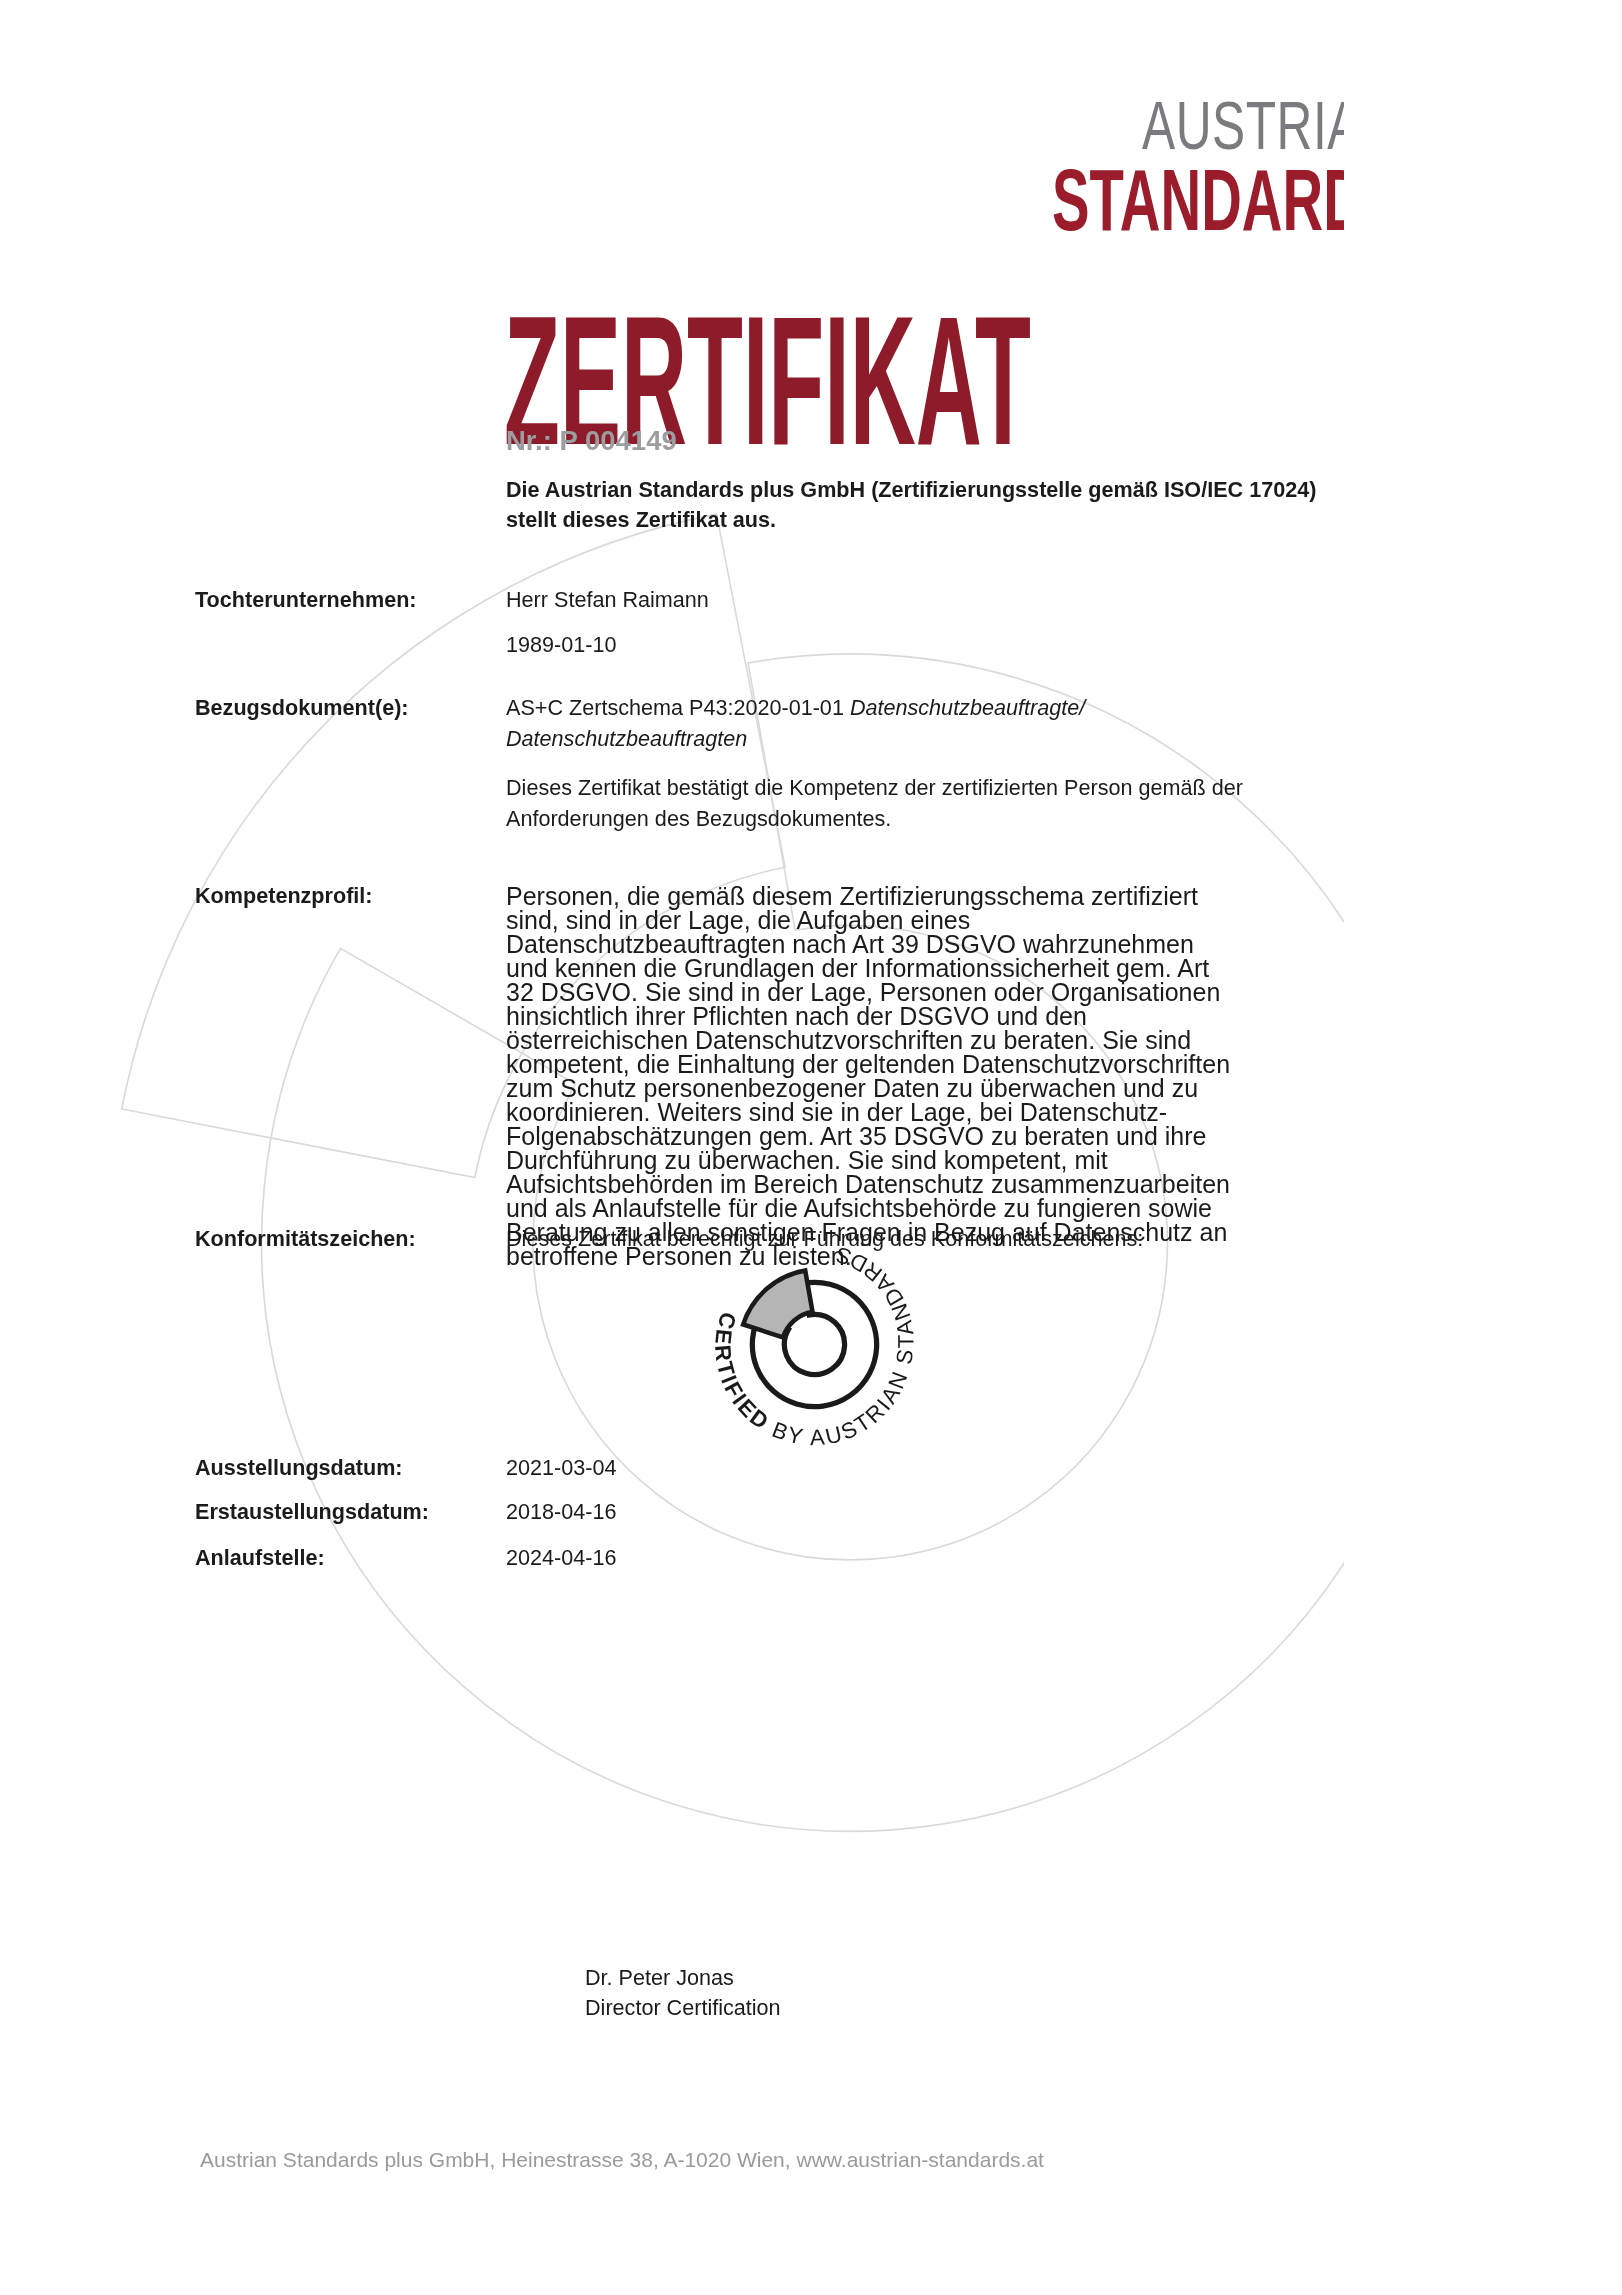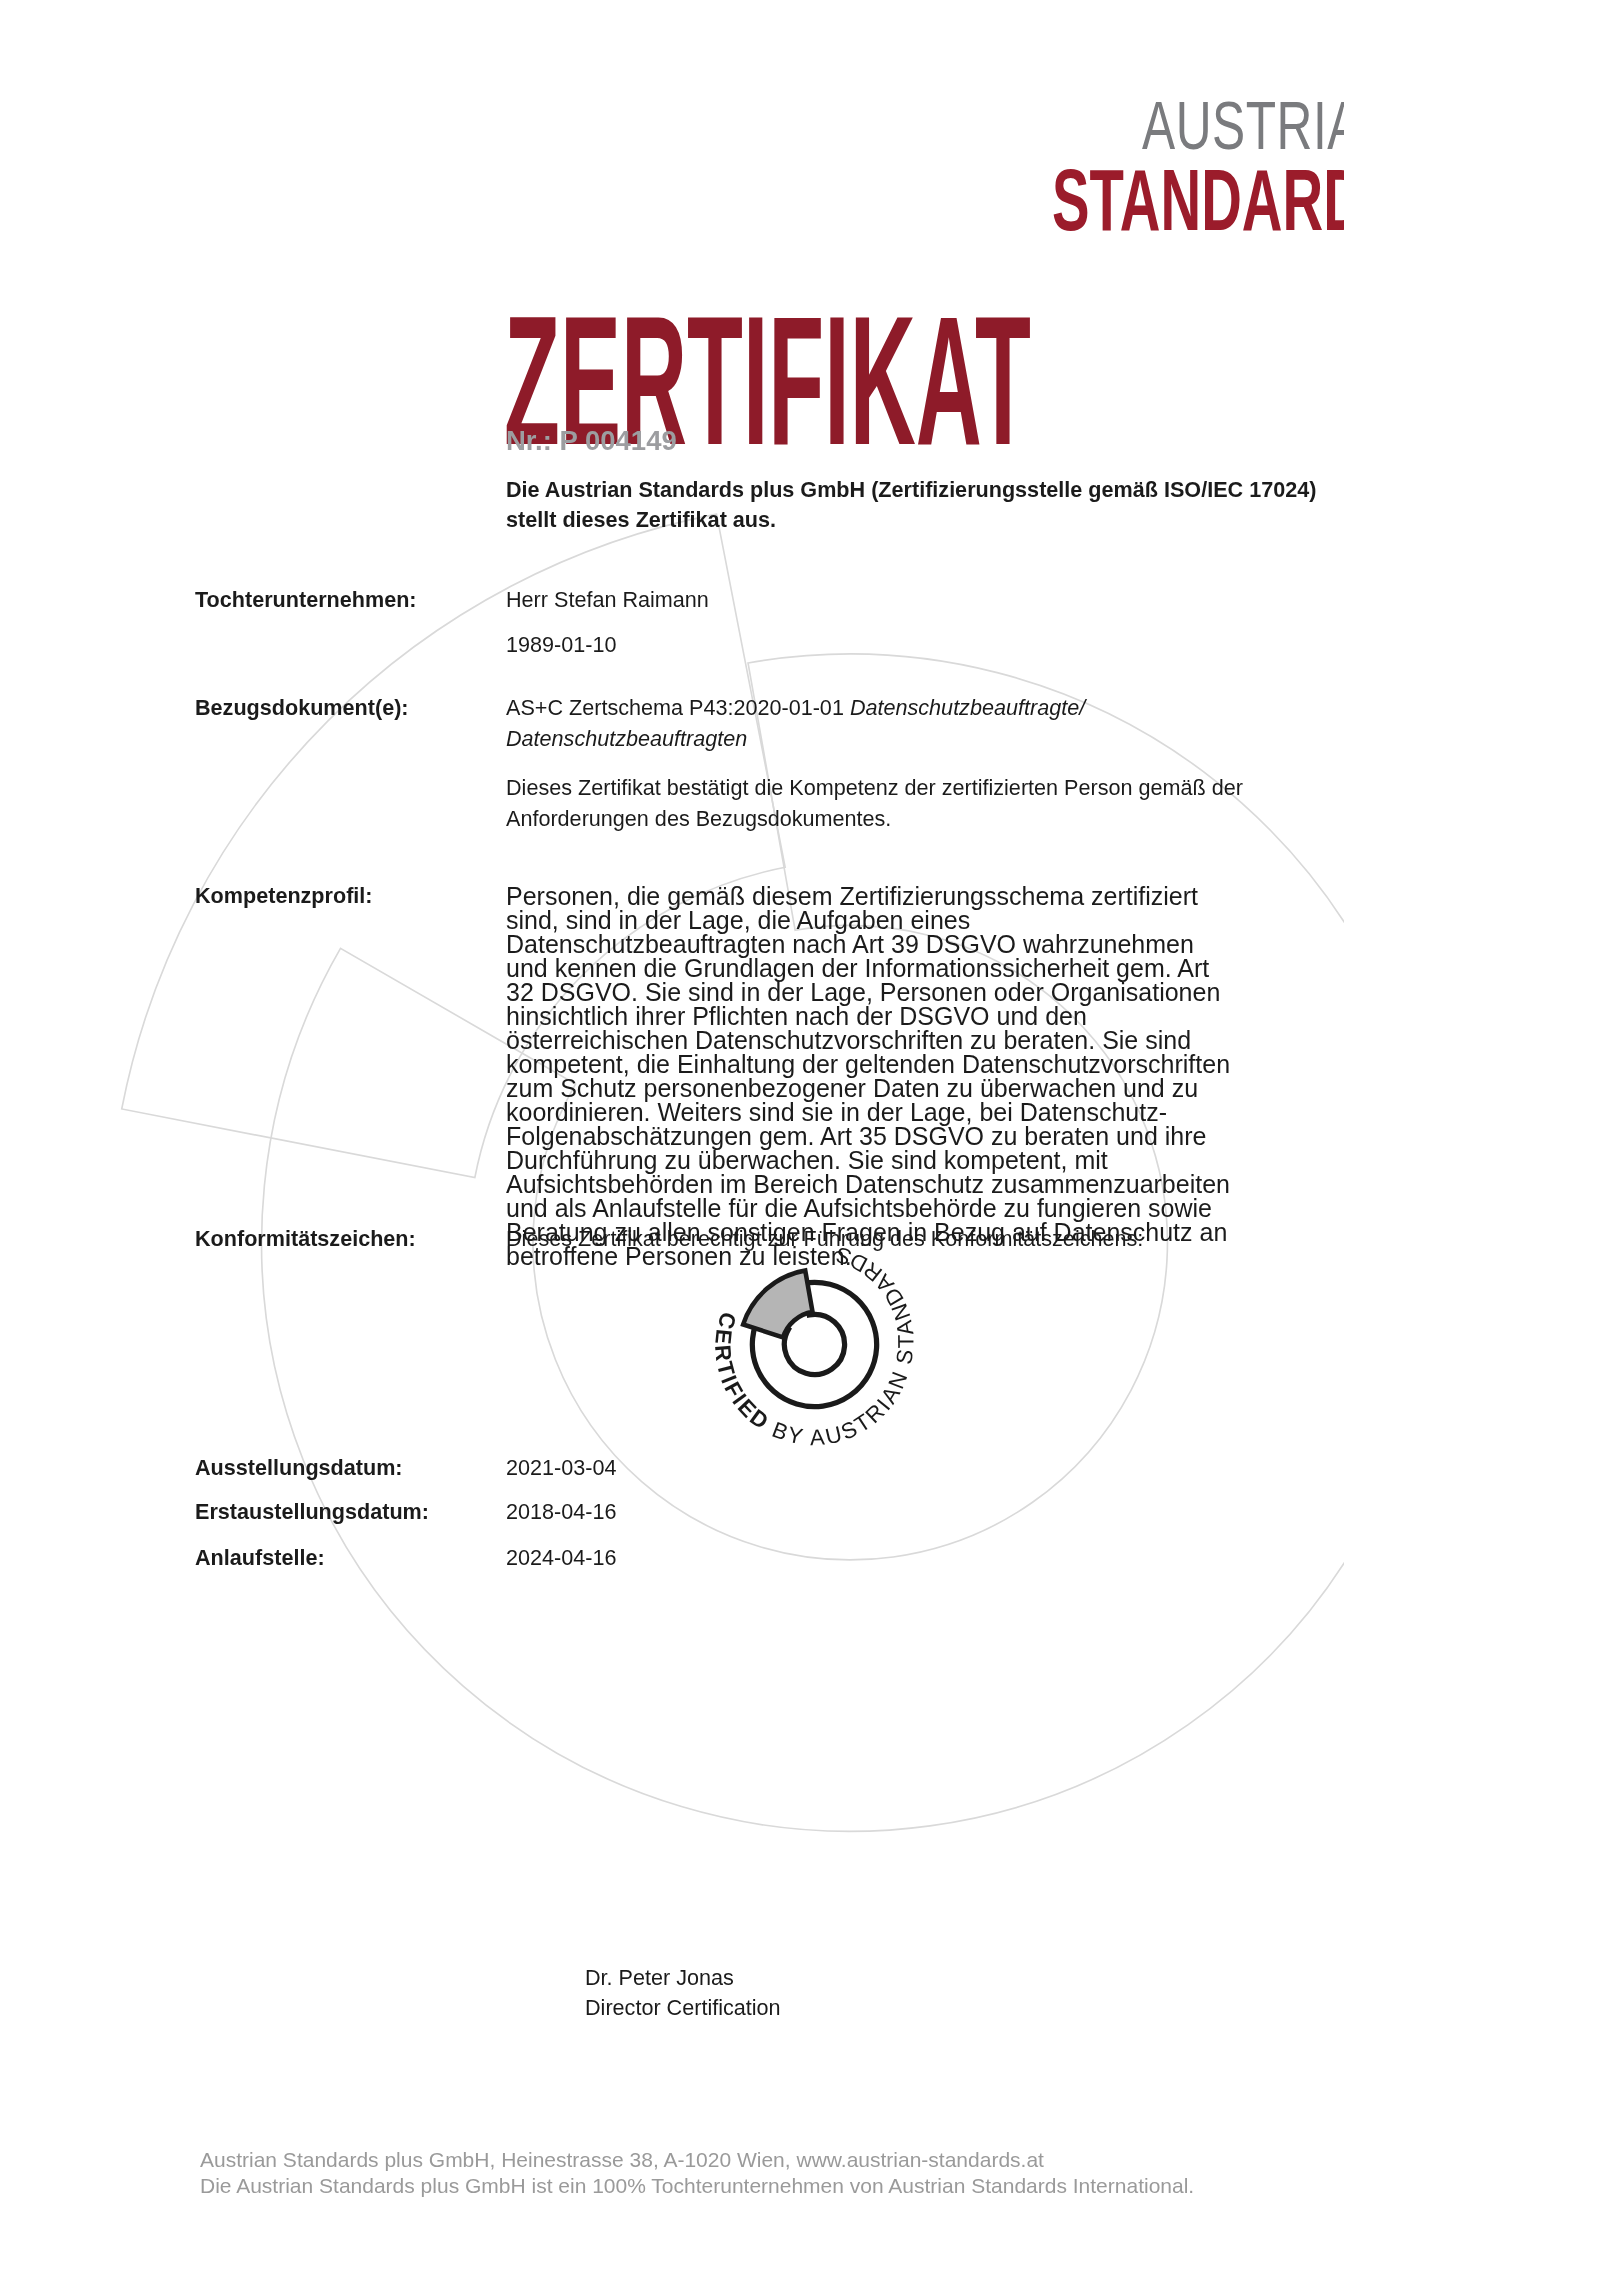--- a/index.html
+++ b/index.html
@@ -90,18 +90,17 @@
     <div class="abs lbl" style="left:195px;top:1545px">Anlaufstelle:</div>
     <div class="abs val" style="left:506px;top:1545px">2024-04-16</div>
 
     <div class="abs sig" style="left:585px;top:1963px;width:458px">
       <div>Dr. Peter Jonas</div>
       <div>Director Certification</div>
     </div>
 
     <div class="abs footer" style="left:200px;top:2147px">
       <div>Austrian Standards plus GmbH, Heinestrasse 38, A-1020 Wien, www.austrian-standards.at</div>
-      <div>Die Austrian Standards plus GmbH ist ein 100% Tochterunternehmen von Austrian Standards International.</div>
     </div>
 
   </div>
 </div>
 
 
 </body></html>

